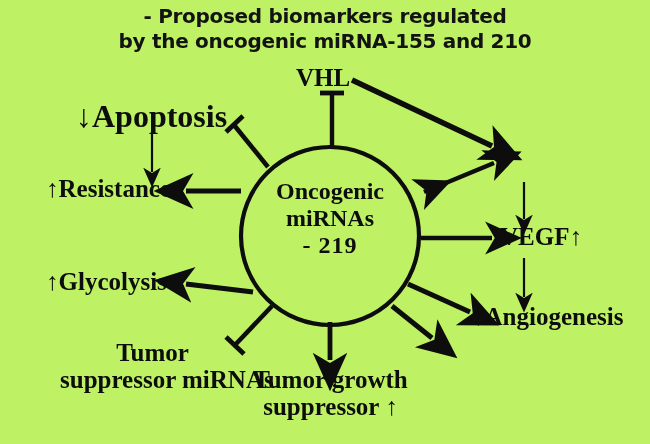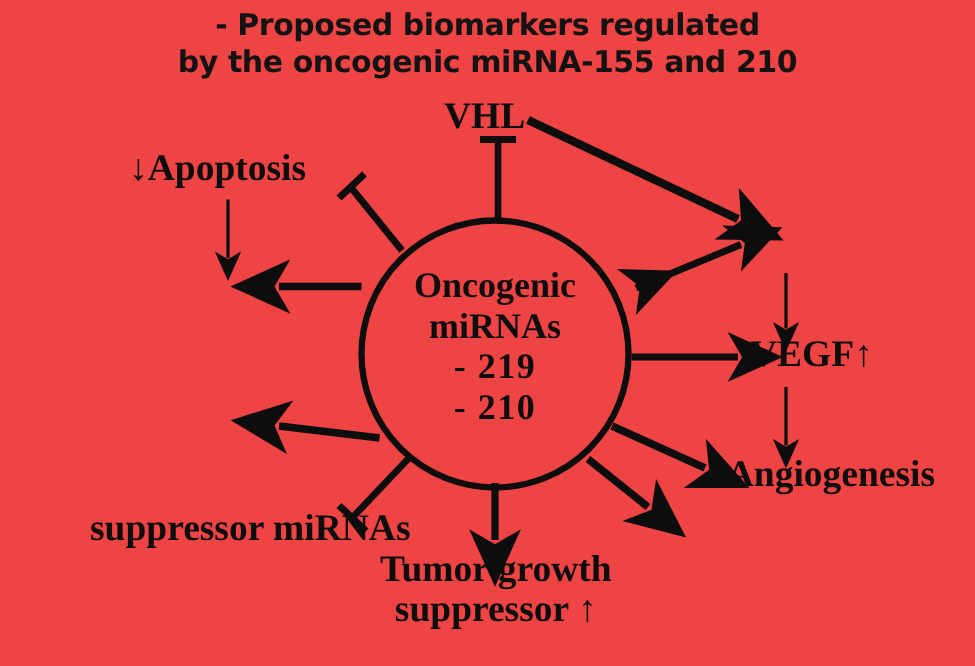--- a/index.html
+++ b/index.html
@@ -4,21 +4,21 @@
 <style>
   html, body {
     margin: 0;
     padding: 0;
     background: #ffffff;
   }
   #canvas {
     position: relative;
     width: 650px;
     height: 444px;
-    background: #ef4444;
+    background: #bef264;
     overflow: hidden;
     font-family: "Liberation Serif", "DejaVu Serif", serif;
   }
   .title {
     position: absolute;
     left: 0;
     width: 650px;
     text-align: center;
     font-family: "DejaVu Sans", "Liberation Sans", sans-serif;
     font-weight: bold;
@@ -53,21 +53,21 @@
     text-align: center;
     font-family: "Liberation Serif", "DejaVu Serif", serif;
     font-weight: bold;
     font-size: 24px;
     line-height: 1.12;
     color: #0d0d0d;
   }
   #circle-label .num { letter-spacing: 1px; }
 
   #node-vhl          { left: 296px; top: 64px;  font-size: 25px; }
-  #node-apoptosis    { left: 86px;  top: 99px;  font-size: 25px; }
+  #node-apoptosis    { left: 76px;  top: 99px;  font-size: 32px; }
   #node-resistance   { left: 46px;  top: 175px; font-size: 25px; }
   #node-glycolysis   { left: 46px;  top: 268px; font-size: 25px; }
   #node-suppressor   { left: 60px;  top: 339px; font-size: 25px; width: 185px; text-align: center; }
   #node-tumorgrowth  { left: 238px; top: 366px; font-size: 25px; width: 185px; text-align: center; }
   #node-hifs         { left: 500px; top: 148px; font-size: 25px; }
   #node-vegf         { left: 500px; top: 223px; font-size: 25px; }
   #node-angio        { left: 472px; top: 303px; font-size: 25px; }
   #node-pd1          { left: 425px; top: 341px; font-size: 25px; }
 </style>
 </head>
@@ -150,30 +150,32 @@
 
     <g>
       <line x1="524" y1="258" x2="524" y2="297" stroke="#0d0d0d" stroke-width="2.2" marker-end="url(#ah-thin)"></line>
     </g>
   </svg>
 
   <div id="circle-label">
     <div>Oncogenic</div>
     <div>miRNAs</div>
     <div class="num">- 219</div>
-    <div class="num">- 210</div>
   </div>
 
   <div class="node" id="node-vhl">VHL</div>
 
   <div class="node" id="node-apoptosis">↓Apoptosis</div>
 
+  <div class="node" id="node-resistance">↑Resistance</div>
 
+  <div class="node" id="node-glycolysis">↑Glycolysis</div>
 
   <div class="node ctr" id="node-suppressor">
+    <div>Tumor</div>
     <div>suppressor miRNAs</div>
   </div>
 
   <div class="node ctr" id="node-tumorgrowth">
     <div>Tumor growth</div>
     <div>suppressor ↑</div>
   </div>
 
 
   <div class="node" id="node-vegf">VEGF↑</div>

